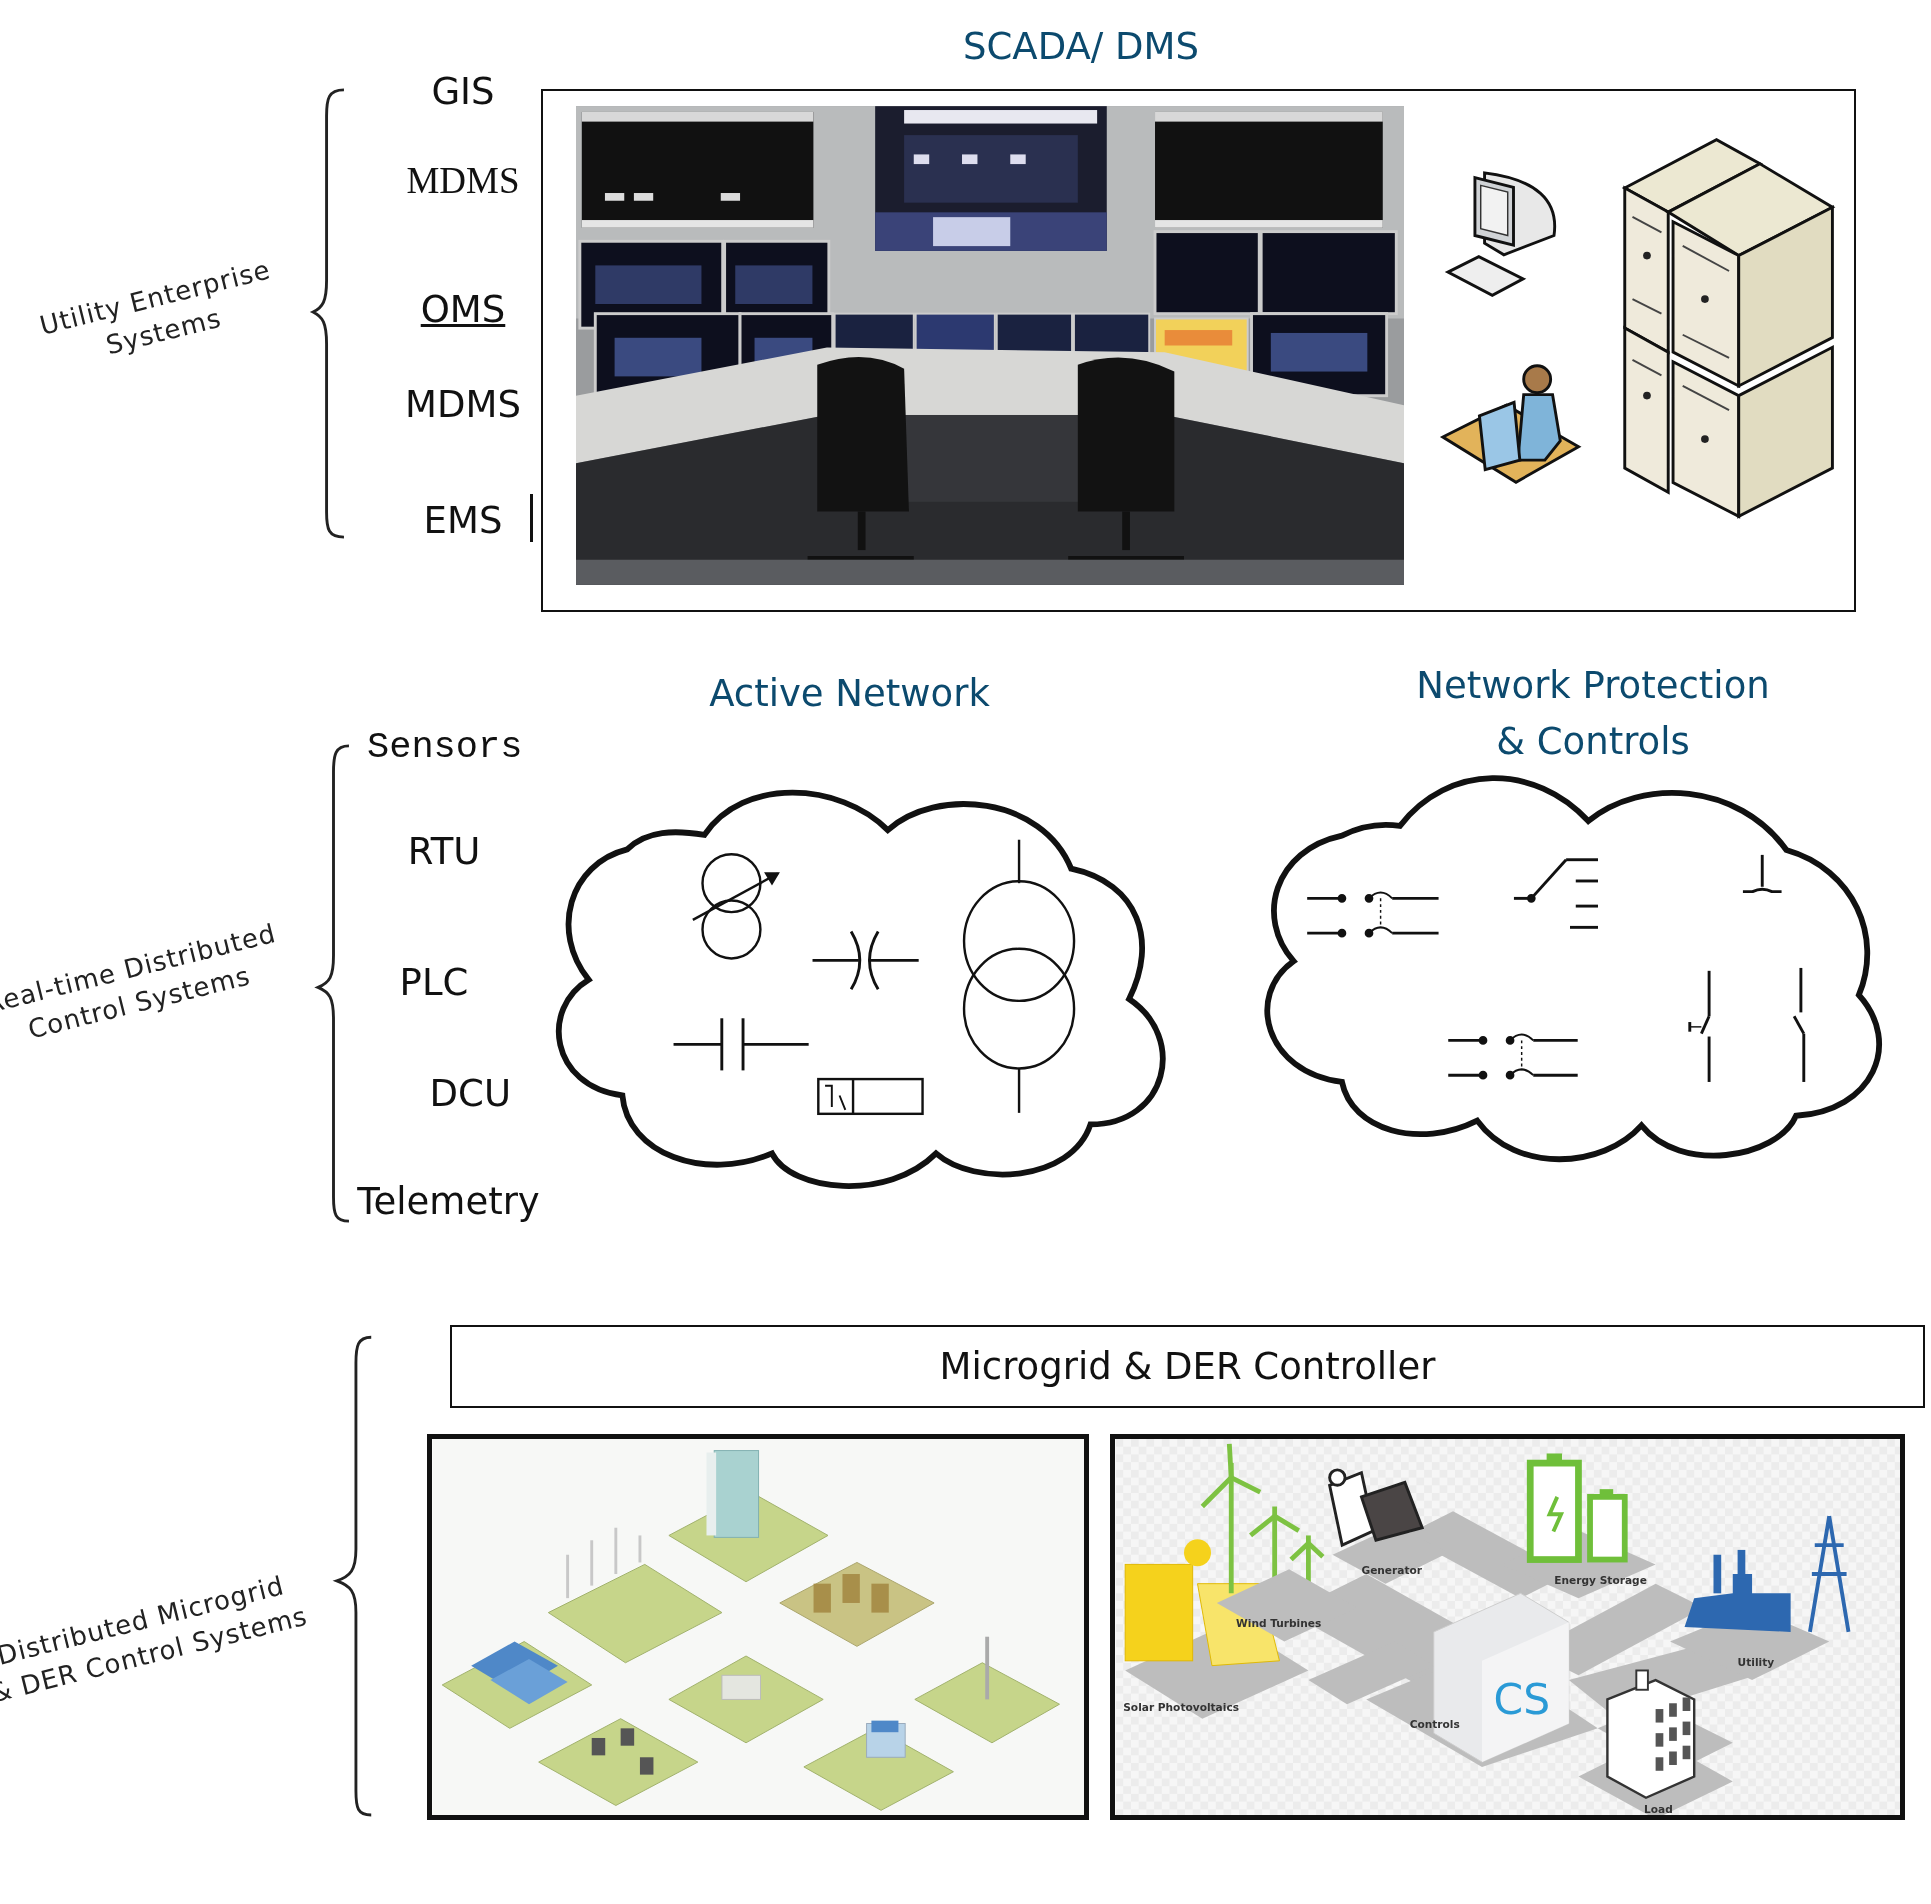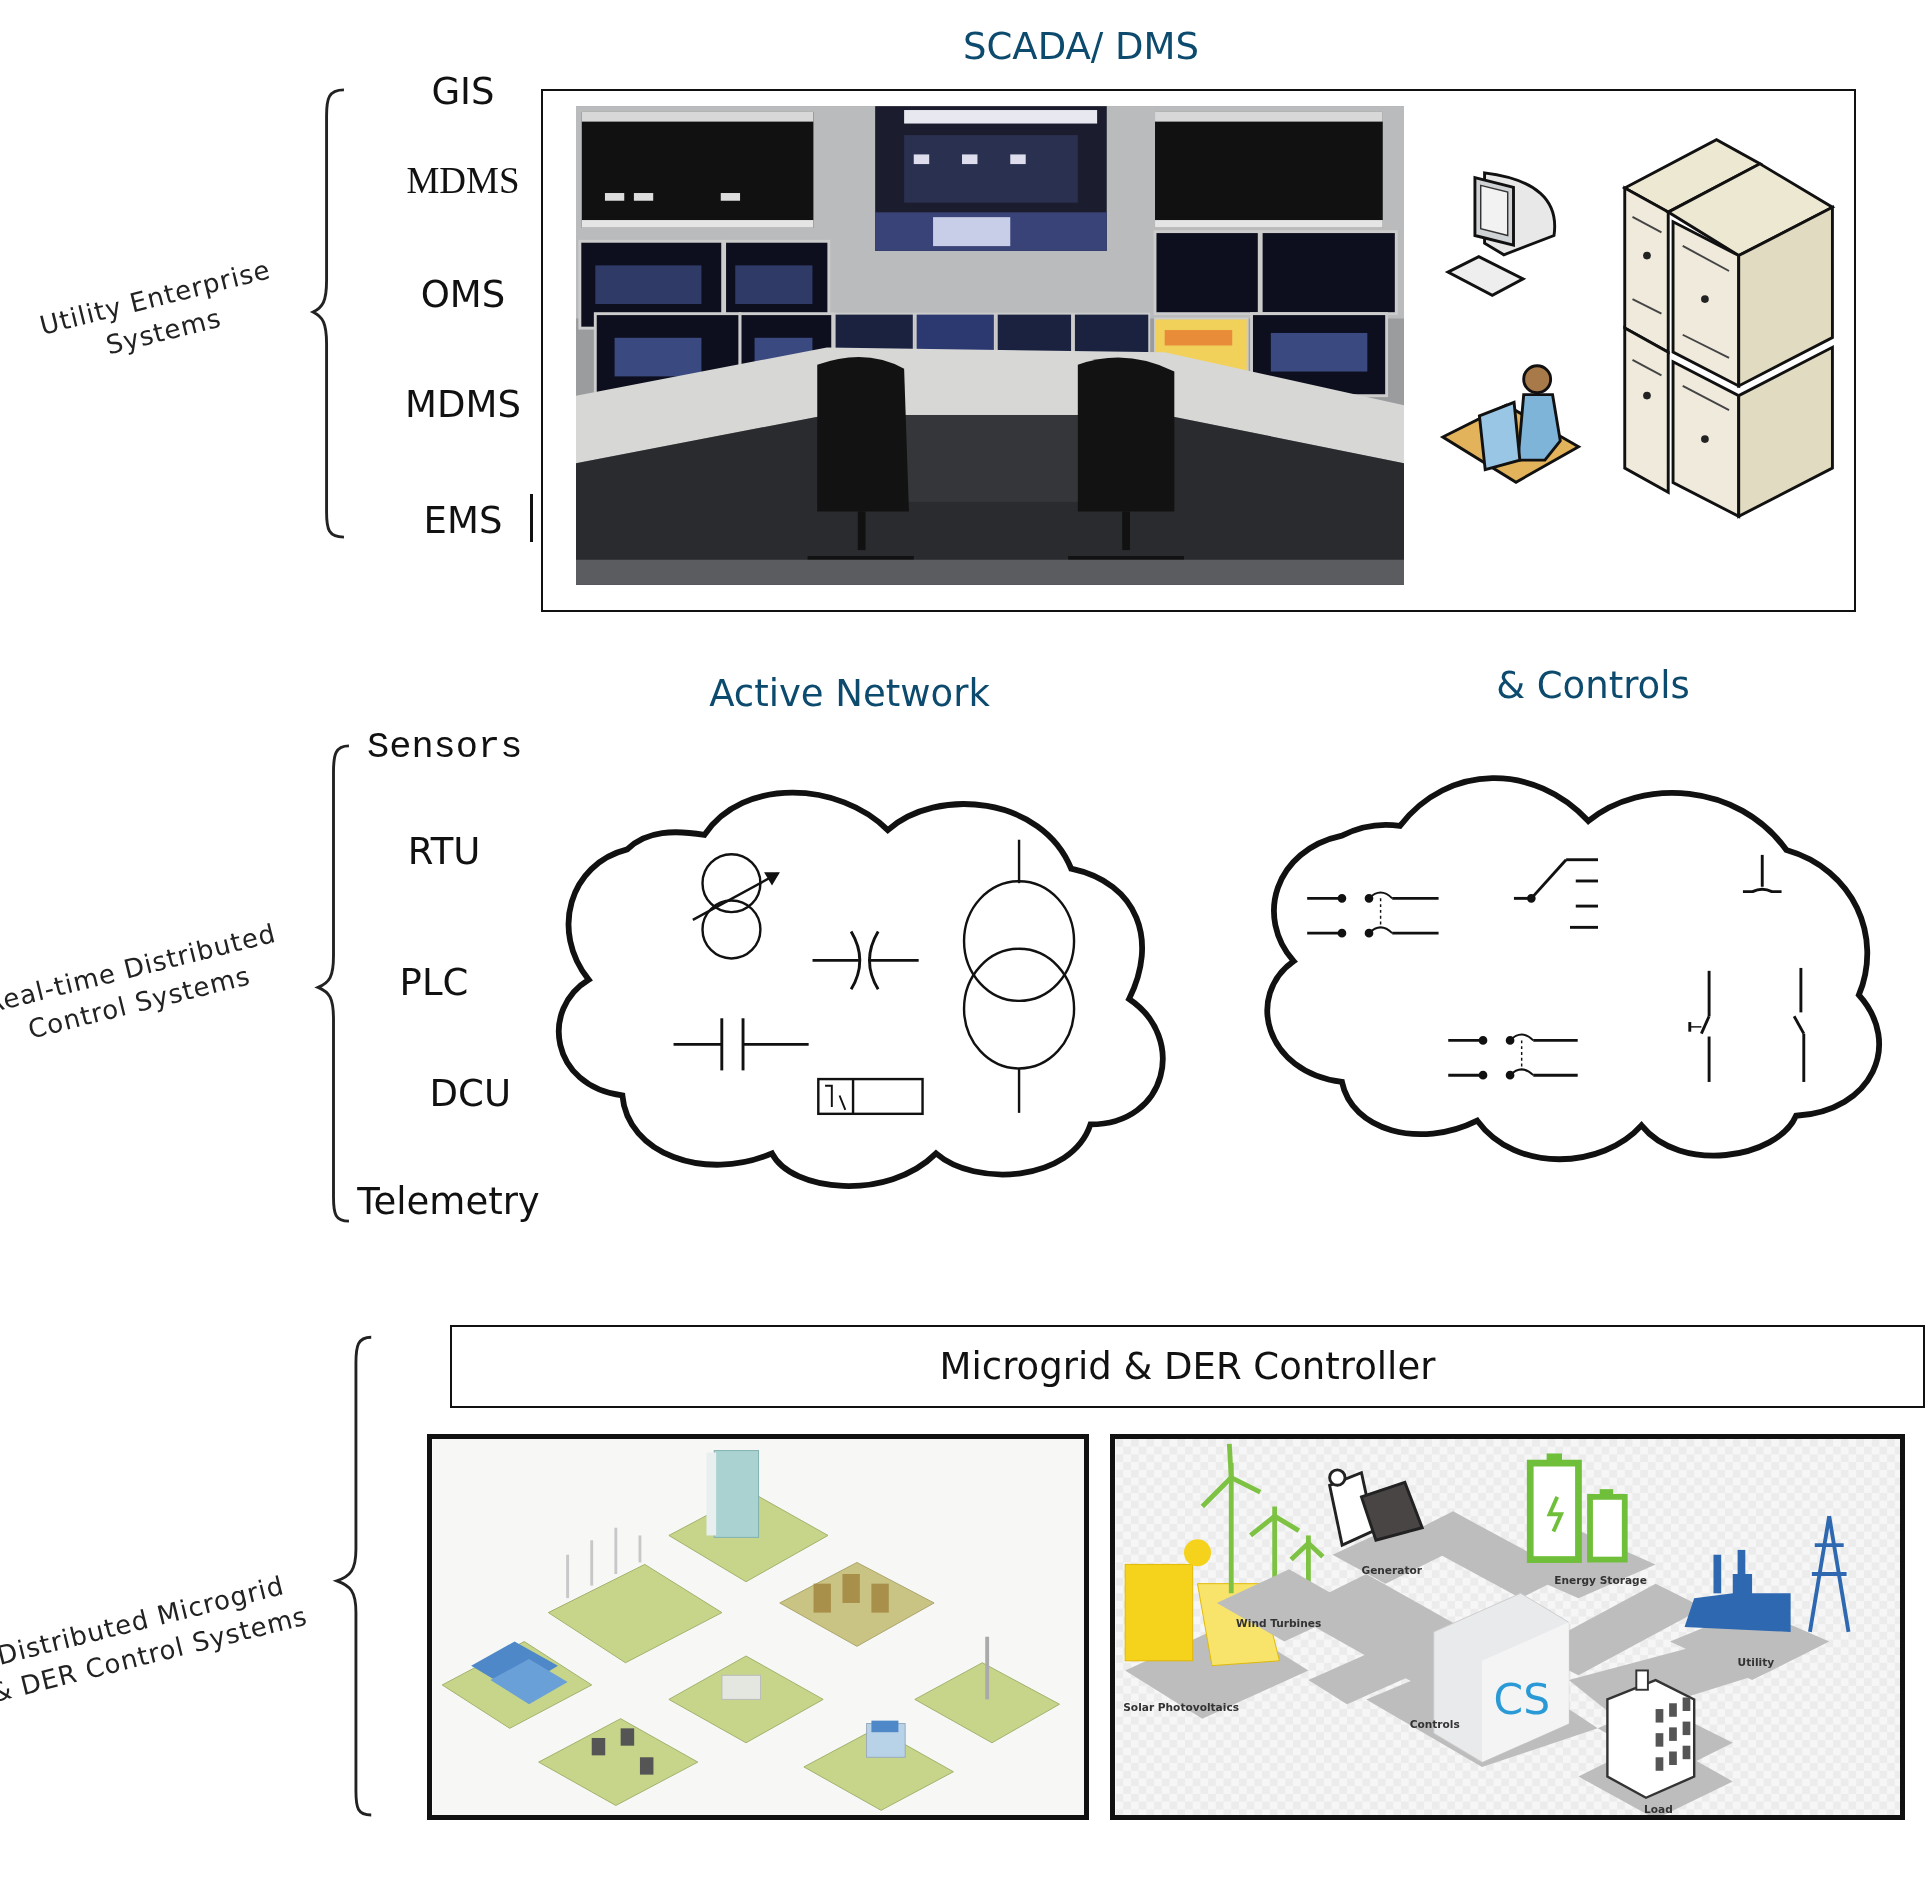--- a/index.html
+++ b/index.html
@@ -23,21 +23,21 @@
     <div>Utility Enterprise</div>
     <div>Systems</div>
   </div>
 
   <svg class="abs" style="left:309px; top:87px;" width="39" height="454" viewBox="0 0 40 470">
     <path d="M36,3 C20,3 18,12 18,30 L18,200 C18,222 14,228 4,233 C14,238 18,244 18,266 L18,440 C18,458 20,466 36,466" fill="none" stroke="#222" stroke-width="3"></path>
   </svg>
 
   <div class="sys-item" style="left:386px; top:70px; width:154px;">GIS</div>
   <div class="sys-item" style="left:386px; top:159px; width:154px;font-family:Liberation Serif, serif;">MDMS</div>
-  <div class="sys-item" style="left:386px; top:273px; width:154px;">OMS</div>
+  <div class="sys-item" style="left:386px; top:288px; width:154px;text-decoration:underline;">OMS</div>
   <div class="sys-item" style="left:386px; top:383px; width:154px;">MDMS</div>
   <div class="sys-item" style="left:386px; top:499px; width:154px;">EMS</div>
   <div class="abs" style="left:530px; top:494px; width:2.9px; height:48px; background:#111;"></div>
 
   <div class="title" style="left:830px; top:19.3px; width:502px;">SCADA/ DMS</div>
 
   <div class="box" style="left:541px; top:89px; width:1315px; height:523px;">
 
     <svg class="abs" style="left:33px; top:15.4px;" width="828" height="479" viewBox="0 0 858 496">
       <rect x="0" y="0" width="858" height="496" fill="#9a9c9e"></rect>
@@ -205,20 +205,21 @@
     </g>
 
     <g stroke="#111" stroke-width="2.5" fill="#fff">
       <rect x="278" y="313" width="108" height="36"></rect>
       <line x1="314" y1="313" x2="314" y2="349"></line>
       <path d="M285,320 L292,320 L292,342 M300,330 L306,345" fill="none" stroke-width="2"></path>
     </g>
   </svg>
 
   <div class="title" style="left:1371px; top:658px; width:444px;">
+    <div>Network Protection</div>
     <div>&amp; Controls</div>
   </div>
   <svg class="abs" style="left:1255px; top:763px;" width="657" height="406" viewBox="0 0 680 420">
     <path d="M150,65 C200,0 290,0 345,60 C400,15 500,20 550,90 C620,110 650,180 625,240 C670,290 640,360 560,365 C540,410 440,425 400,375 C360,420 270,425 230,370 C170,400 100,380 90,330 C10,320 -10,240 40,205 C0,160 20,90 90,75 C110,65 130,62 150,65 Z" fill="#fff" stroke="#111" stroke-width="6"></path>
 
     <g stroke="#111" stroke-width="3" fill="#111">
       <line x1="54" y1="140" x2="90" y2="140"></line>
         <circle cx="90" cy="140" r="3"></circle>
       <line x1="54" y1="176" x2="90" y2="176"></line>
         <circle cx="90" cy="176" r="3"></circle>

